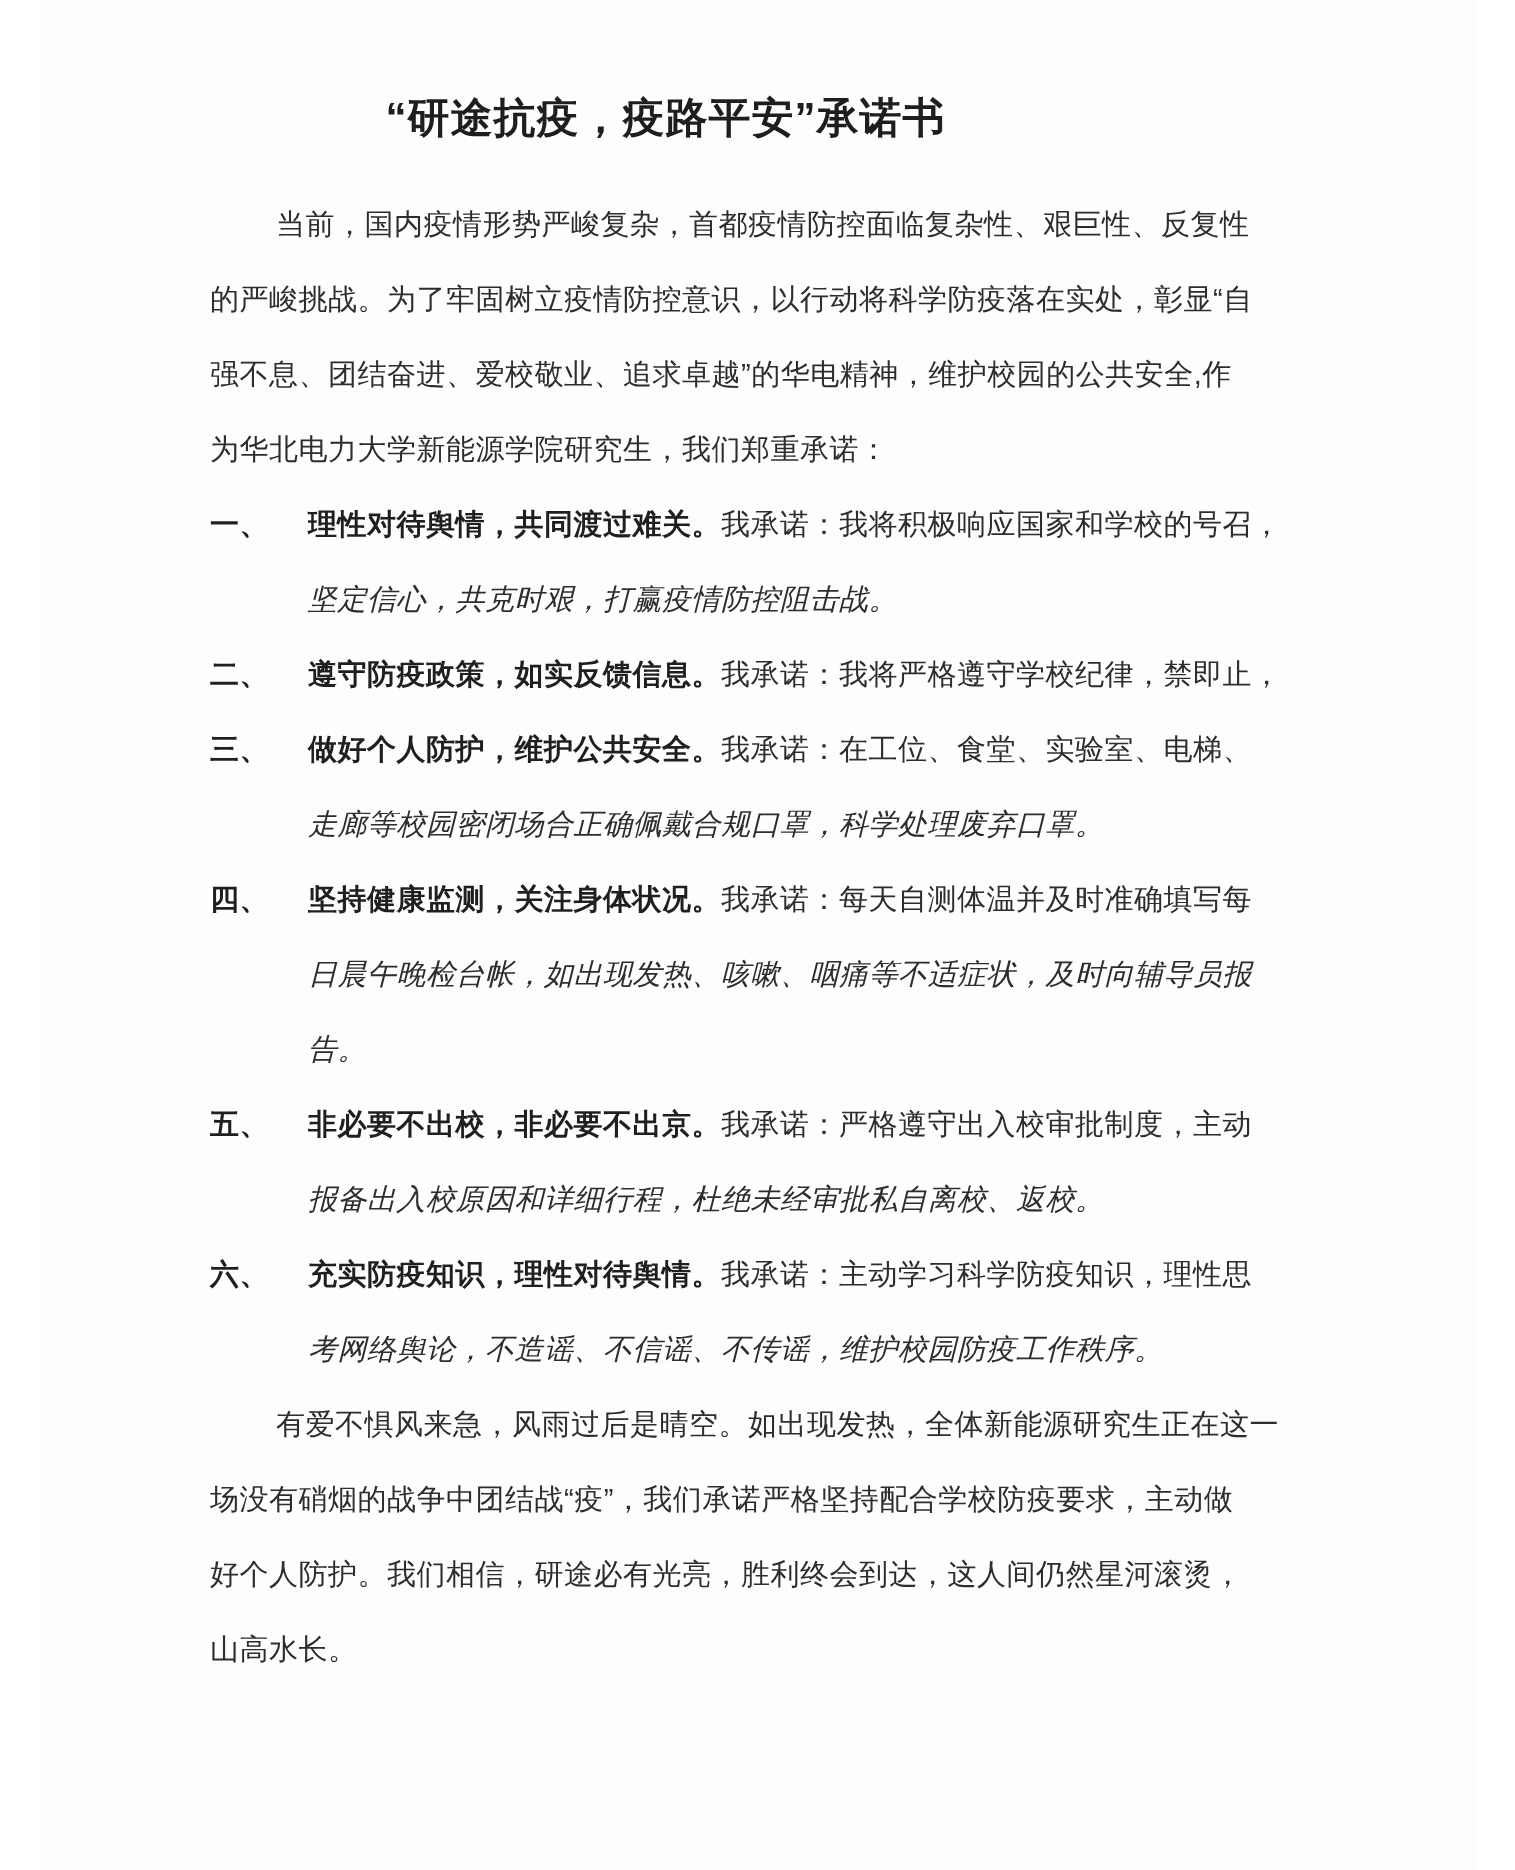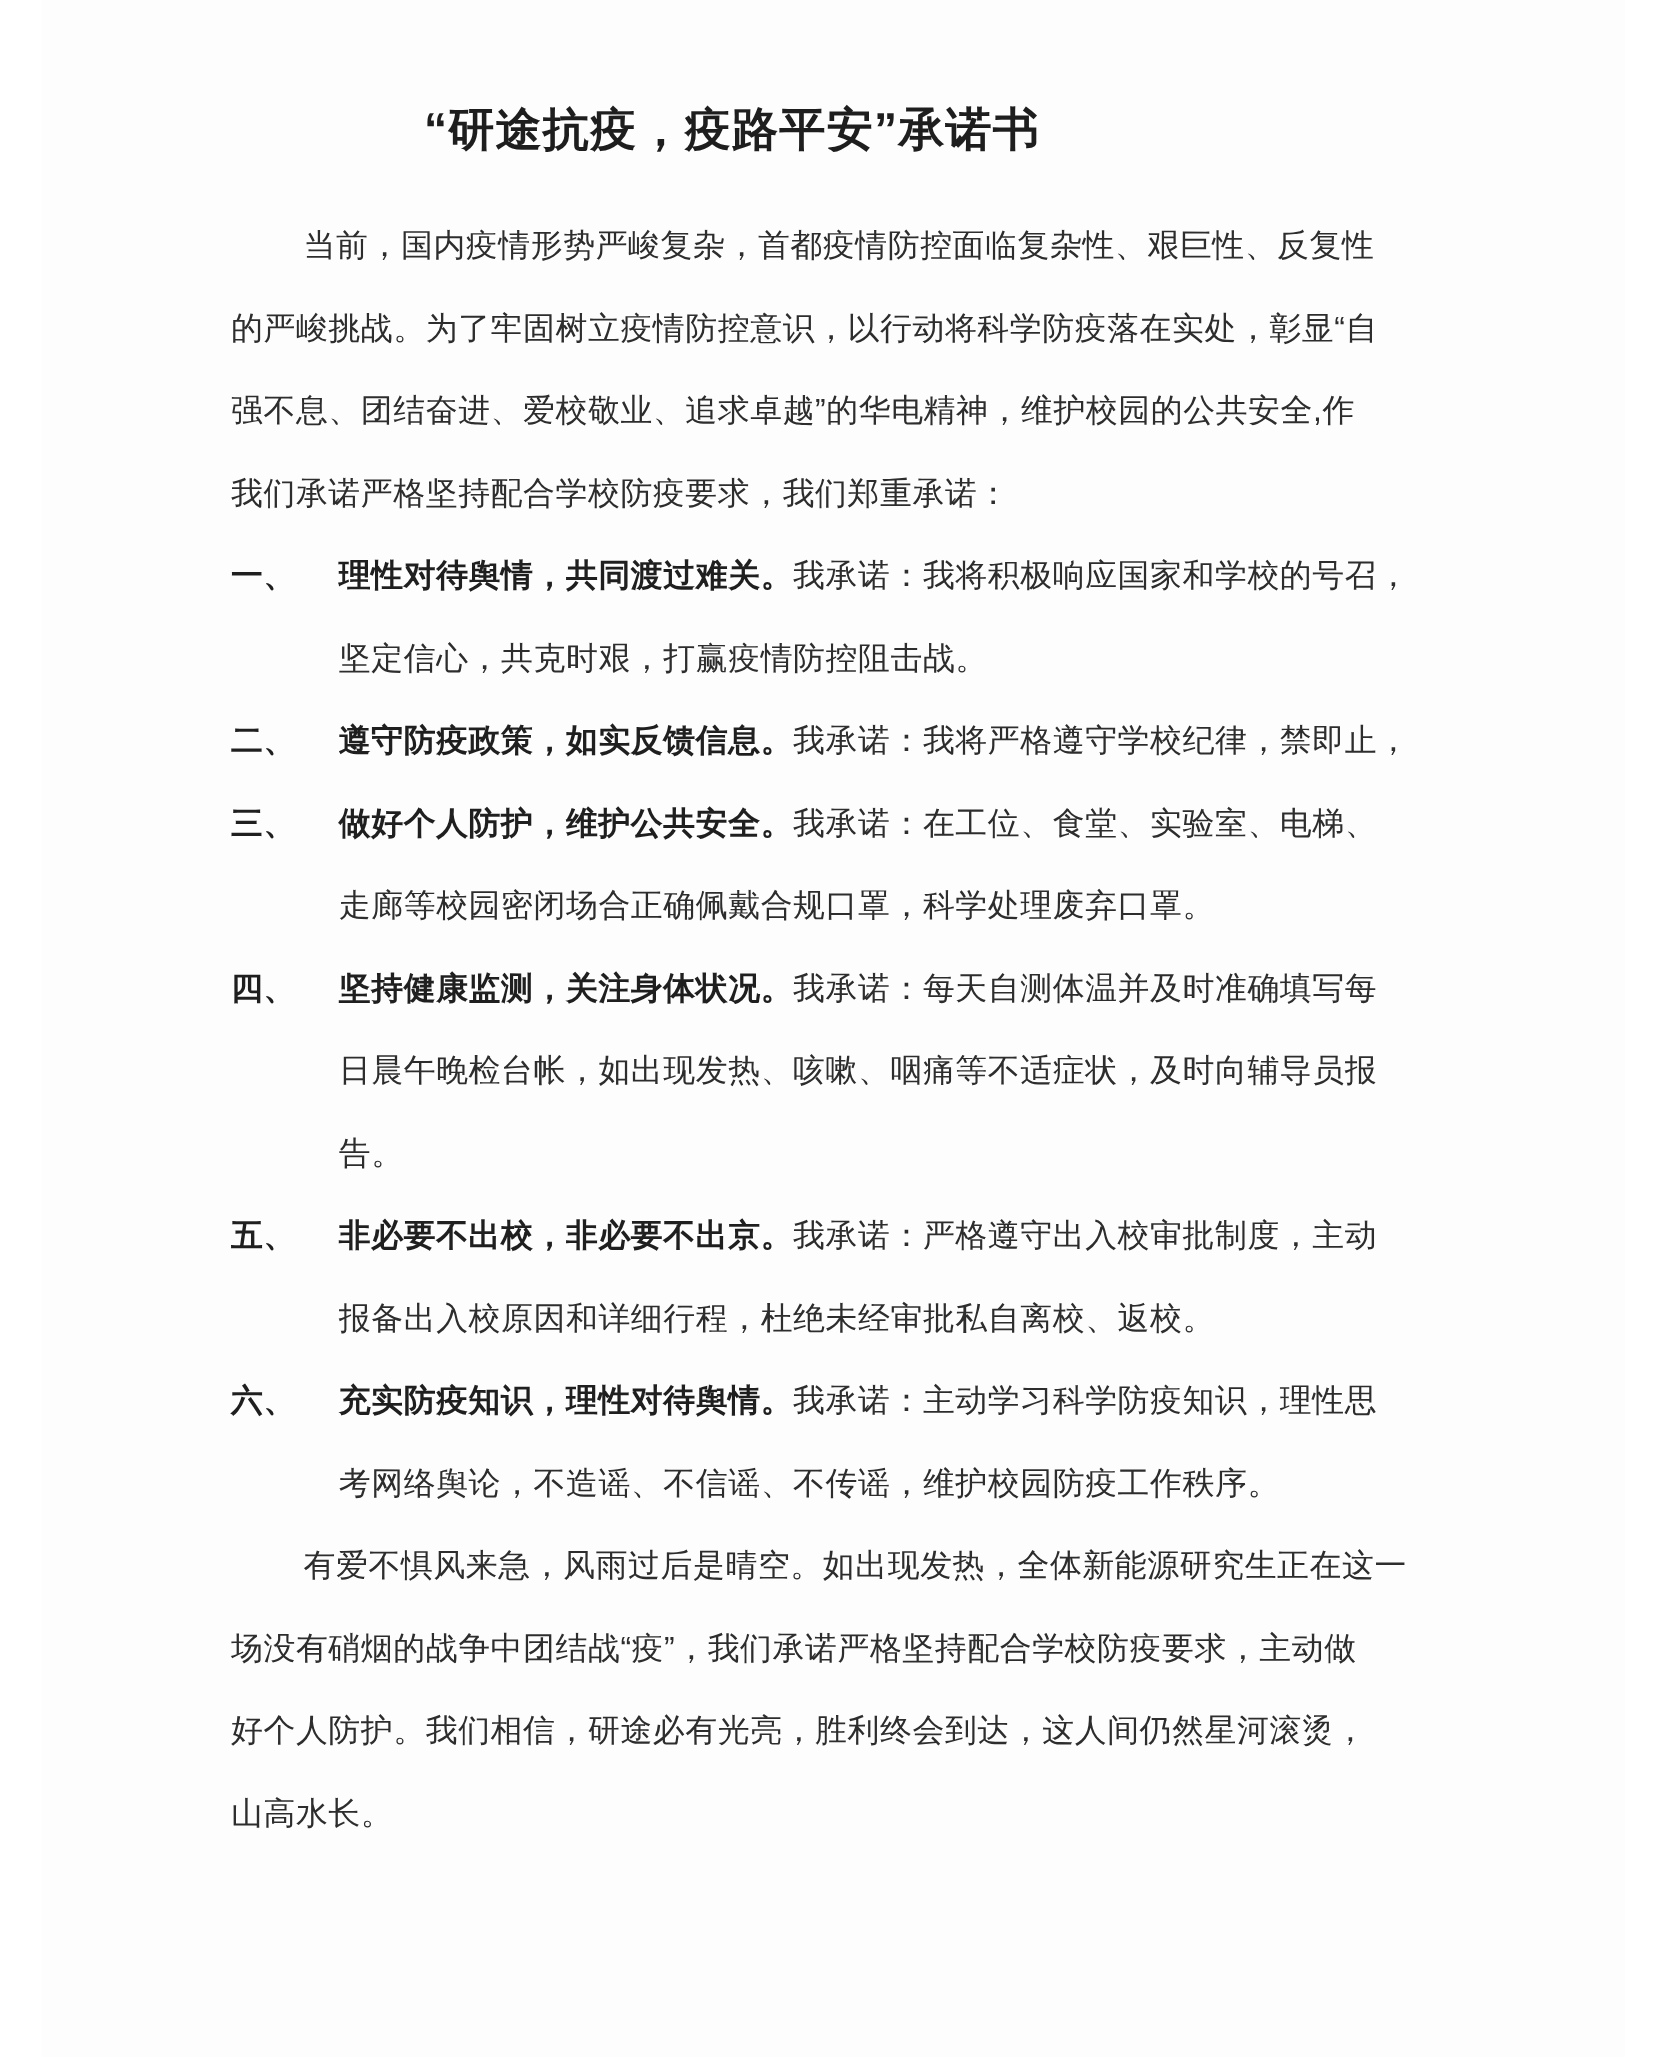--- a/index.html
+++ b/index.html
@@ -38,21 +38,21 @@
     letter-spacing: 0.5px;
     color: #2d2d2d;
   }
 
   .line { white-space: nowrap; height: 75px; }
 
   
   .line.indent { padding-left: 66px; }
 
   
-  .line.cont { padding-left: 98px; }
+  .line.cont { padding-left: 98px; font-style: italic; }
 
   .item-first { display: flex; align-items: baseline; }
 
   .num {
     display: inline-block;
     width: 98px;
     flex: 0 0 98px;
     font-weight: 700;
     color: #1f1f1f;
   }
@@ -67,21 +67,21 @@
 
 <div class="page">
 
   <h1 class="title">“研途抗疫，疫路平安”承诺书</h1>
 
   <div class="content">
 
     <div class="line indent">当前，国内疫情形势严峻复杂，首都疫情防控面临复杂性、艰巨性、反复性</div>
     <div class="line">的严峻挑战。为了牢固树立疫情防控意识，以行动将科学防疫落在实处，彰显“自</div>
     <div class="line">强不息、团结奋进、爱校敬业、追求卓越”的华电精神，维护校园的公共安全,作</div>
-    <div class="line">我们承诺严格坚持配合学校防疫要求，我们郑重承诺：</div>
+    <div class="line">为华北电力大学新能源学院研究生，我们郑重承诺：</div>
 
     <div class="line item-first">
       <span class="num">一、</span>
       <span><span class="bold">理性对待舆情，共同渡过难关。</span><span>我承诺：我将积极响应国家和学校的号召，</span></span>
     </div>
     <div class="line cont">坚定信心，共克时艰，打赢疫情防控阻击战。</div>
 
     <div class="line item-first">
       <span class="num">二、</span>
       <span><span class="bold">遵守防疫政策，如实反馈信息。</span><span>我承诺：我将严格遵守学校纪律，禁即止，</span></span>

